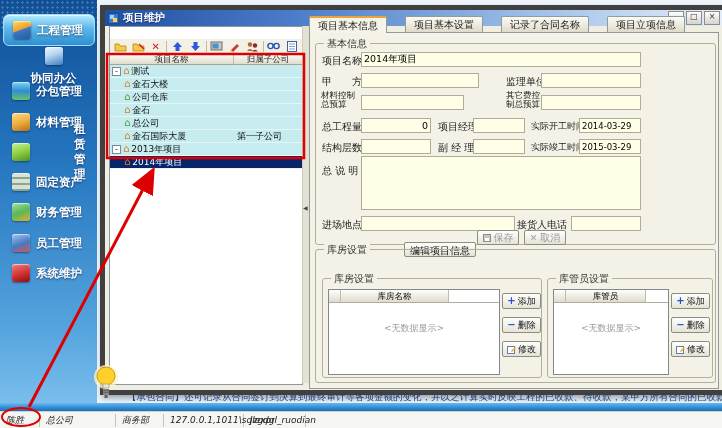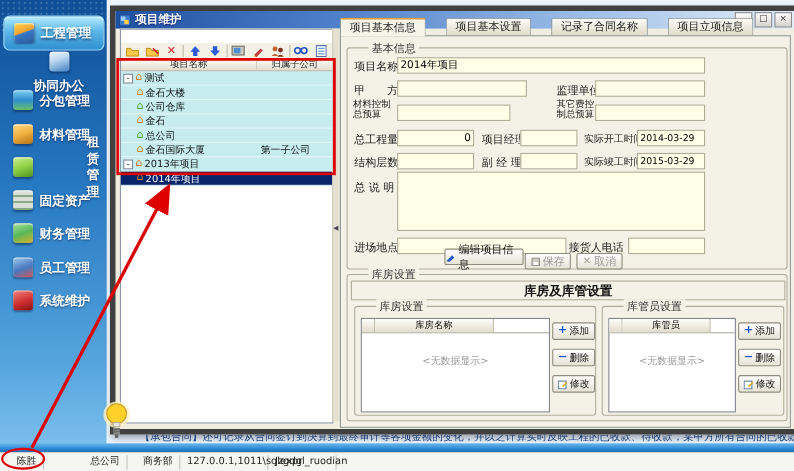--- a/index.html
+++ b/index.html
@@ -1,39 +1,39 @@
 <!DOCTYPE html>
 <html><head>
 <meta charset="utf-8">
 <style>
   html,body{margin:0;padding:0;}
   body{font-family:"DejaVu Sans","Liberation Sans",sans-serif;}
   #app{position:relative;width:722px;height:428px;background:#eef5fc;overflow:hidden;}
   .abs{position:absolute;}
   
-  #sidebar{left:0;top:0;width:97px;height:410px;background:linear-gradient(180deg,#0f4f97 0%,#2577c0 40%,#55a4de 80%,#7dc0ed 100%);text-align:center;}
+  #sidebar{left:0;top:0;width:97px;height:410px;background:linear-gradient(180deg,#0f4f97 0%,#2577c0 40%,#55a4de 80%,#7dc0ed 100%);}
   #sidebar .dots{left:0;top:0;width:97px;height:30px;background-image:radial-gradient(circle,rgba(255,255,255,.4) 1px,transparent 1.3px);background-size:5px 5px;opacity:.5;}
   .side-item{left:3px;width:92px;height:28px;display:flex;align-items:center;gap:6px;padding-left:9px;box-sizing:border-box;color:#fff;font-size:11.5px;font-weight:bold;text-shadow:0 1px 2px rgba(0,0,40,.55);cursor:pointer;}
   .side-item.active{background:linear-gradient(180deg,#b4ecff 0%,#5cb6e8 45%,#2f8fd0 100%);border:1px solid #9adcff;border-radius:6px;box-shadow:inset 0 1px 1px rgba(255,255,255,.7);}
   .sicon{width:18px;height:18px;border-radius:3px;flex:0 0 auto;box-shadow:inset 0 1px 1px rgba(255,255,255,.6),0 1px 2px rgba(0,0,40,.4);}
   .si0{background:linear-gradient(160deg,#ffd94a 0%,#f0a030 45%,#3a79c8 50%,#2a5a98 100%);}
   .si1{background:linear-gradient(160deg,#eef6ff 0%,#bcd8f2 40%,#3f7fc0 100%);}
   .si2{background:linear-gradient(180deg,#7fd0f0 0%,#2e8fd0 50%,#68c068 100%);}
   .si3{background:linear-gradient(160deg,#ffd980 0%,#f0b040 50%,#b07018 100%);}
   .si4{background:linear-gradient(160deg,#c8f090 0%,#8fd045 50%,#4f9020 100%);}
   .si5{background:repeating-linear-gradient(180deg,#d8e0d8 0 4px,#88a888 4px 6px);}
   .si6{background:linear-gradient(160deg,#a8e0a0 0%,#58b858 50%,#d8b030 100%);}
   .si7{background:linear-gradient(160deg,#9fc8f0 0%,#4878c0 55%,#d05858 100%);}
   .si8{background:linear-gradient(160deg,#f08080 0%,#d03030 55%,#881010 100%);}
   
   #tiparea{left:97px;top:383px;width:625px;height:20px;background:#e9f4fc;z-index:2;}
   .tipline{position:absolute;left:30px;white-space:nowrap;font-size:9.5px;color:#1b4a8a;}
   #blueband{left:0;top:403px;width:722px;height:8px;background:linear-gradient(180deg,#6cb9ee 0%,#2d8ad4 60%,#1e6fb4 100%);z-index:3;}
   #statusbar{left:0;top:411px;width:722px;height:17px;background:#f5f5f2;border-top:1px solid #d0d0cc;display:flex;align-items:center;font-size:9px;color:#222;z-index:3;}
-  .scell{height:13px;line-height:13px;border-right:1px solid #c4c4be;padding:0 6px;box-sizing:border-box;text-align:right;}
+  .scell{height:13px;line-height:13px;border-right:1px solid #c4c4be;padding:0 6px;box-sizing:border-box;text-align:left;font-style:italic;}
   
   #dialog{left:100px;top:5px;width:618px;height:380px;background:#f0eee1;border:5px solid #404040;box-shadow:2px 3px 6px rgba(0,0,30,.35);z-index:10;}
   #titlebar{left:0;top:0;width:100%;height:16px;background:linear-gradient(90deg,#1e50a0 0%,#4a7cc8 30%,#9fc0e8 70%,#e4eefa 100%);display:flex;align-items:center;padding:0 3px;box-sizing:border-box;gap:4px;}
   #titlebar .ttl{color:#fff;font-size:10.5px;font-weight:bold;text-shadow:0 1px 1px rgba(0,0,60,.6);}
   .winbtns{margin-left:auto;display:flex;gap:2px;}
   .wbtn{width:14px;height:12px;background:linear-gradient(180deg,#fdfdfd,#d6d3ce);border:1px solid #8e8e8e;font-size:8px;line-height:10px;text-align:center;color:#333;cursor:pointer;}
   
   #treepanel{left:4px;top:16px;width:192px;height:357px;background:#fff;border:1px solid #8a98a8;}
   #treetitle{left:0;top:0;width:100%;height:12px;background:#f3f1e6;border-bottom:1px solid #d5d2c2;font-size:8.5px;color:#222;padding:1px 3px;box-sizing:border-box;}
   #treetools{left:0;top:12px;width:100%;height:15px;background:#f3f1e6;border-bottom:1px solid #c9c6b6;display:flex;align-items:center;gap:3px;padding:0 3px;box-sizing:border-box;}
@@ -52,21 +52,21 @@
   
   #splitter{left:197px;top:16px;width:6px;height:357px;background:#e4e1d2;border-left:1px solid #cfccbc;border-right:1px solid #cfccbc;}
   #splitter .arr{position:absolute;left:0px;top:178px;font-size:6px;color:#445;}
   
   #formpanel{left:204px;top:6px;width:410px;height:372px;}
   #tabstrip{left:0;top:0;height:17px;display:flex;gap:18px;}
   .tab{background:linear-gradient(180deg,#fcfbf5,#ddd9c8);border:1px solid #919b9c;border-bottom:none;border-radius:2px 2px 0 0;font-size:10px;color:#222;padding:1px 8px 0;line-height:14px;cursor:pointer;}
   .tab.active{background:#f6f4e8;border-top:2px solid #e8a33d;position:relative;top:0px;z-index:2;}
   #tabcontent{left:0;top:16px;width:408px;height:355px;background:#f4f2e6;border:1px solid #919b9c;}
   .gb{border:1px solid #b2ae9c;border-radius:3px;}
-  .gblabel{position:absolute;top:-7px;left:8px;background:#f4f2e6;padding:0 3px;font-size:10px;color:#333;margin-left:11px;}
+  .gblabel{position:absolute;top:-7px;left:8px;background:#f4f2e6;padding:0 3px;font-size:10px;color:#333;}
   .lbl{position:absolute;font-size:10px;color:#1a1a1a;white-space:nowrap;}
   .lbl2{position:absolute;font-size:8.5px;line-height:9px;color:#1a1a1a;white-space:nowrap;}
   .inp{position:absolute;background:#fffee6;border:1px solid #b0ac98;height:13px;font-size:9.5px;font-family:"DejaVu Sans","Liberation Sans",sans-serif;padding:0 2px;box-sizing:content-box;}
   textarea.inp{resize:none;}
   .btn{position:absolute;background:linear-gradient(180deg,#fefefe,#e6e3d6);border:1px solid #8e8c7e;border-radius:2px;font-size:10px;color:#111;display:flex;align-items:center;justify-content:center;gap:3px;cursor:pointer;}
   .btn.disabled{color:#9a9a9a;}
   .sbtn{position:absolute;width:37px;height:14px;background:linear-gradient(180deg,#fefefe,#e6e3d6);border:1px solid #8e8c7e;border-radius:2px;font-size:9px;color:#111;display:flex;align-items:center;justify-content:center;gap:2px;cursor:pointer;}
   .plus{color:#1e52d0;font-weight:bold;font-size:10px;line-height:10px;}
   .minus{color:#1e52d0;font-weight:bold;font-size:10px;line-height:10px;}
   #whheader{position:absolute;left:3px;top:5px;width:393px;height:16px;border:1px solid #b2ae9c;background:#f4f2e6;font-size:11.5px;font-weight:bold;color:#111;text-align:center;line-height:16px;}
@@ -305,21 +305,21 @@
           <input class="inp" style="left: 263px; top: 95px; width: 56px; font-size: 8.5px;" value="2015-03-29">
 
           <span class="lbl" style="left:6px;top:120px;">总 说 明</span>
           <textarea class="inp" style="left: 45px; top: 112px; width: 274px; height: 52px;"></textarea>
 
           <span class="lbl" style="left:6px;top:174px;">进场地点</span>
           <input class="inp" style="left: 45px; top: 172px; width: 148px;" value="">
           <span class="lbl" style="left:201px;top:174px;">接货人电话</span>
           <input class="inp" style="left: 255px; top: 172px; width: 64px;" value="">
 
-          <div class="btn" style="left:88px;top:182px;width:70px;height:13px;">
+          <div class="btn" style="left:88px;top:198px;width:70px;height:13px;flex-direction:column;">
             <svg width="9" height="9">
                 <path d="M1 8 L6 3 L8 5 L3 10 Z" fill="#2a5ad8"></path>
                 <path d="M1 8 L0.5 10 L2.5 9.5 Z" fill="#e8b060"></path>
               </svg>
             <span>编辑项目信息</span>
           </div>
           <div class="btn disabled" style="left:161px;top:186px;width:40px;height:13px;">
             <svg width="8" height="8">
                 <rect x="0.5" y="0.5" width="7" height="7" fill="#c8c8c0" stroke="#909088"></rect>
                 <rect x="2" y="4" width="4" height="3" fill="#fff"></rect>
@@ -327,21 +327,20 @@
             <span>保存</span>
           </div>
           <div class="btn disabled" style="left:208px;top:186px;width:40px;height:13px;">
             <span style="color:#a0a0a0;font-size:9px;">✕</span>
             <span>取消</span>
           </div>
         </div>
 
         <div class="gb abs" style="left:5px;top:216px;width:399px;height:132px;">
           <span class="gblabel">库房设置</span>
-          <div id="whheader">库房及库管设置</div>
 
           <div class="gb abs" style="left:6px;top:28px;width:218px;height:98px;">
             <span class="gblabel">库房设置</span>
             <div class="wtable" style="left:5px;top:10px;width:170px;height:84px;">
               <div class="wthdr">
                 <div class="mini"></div>
                 <div class="main" style="width:108px;">库房名称</div>
               </div>
               <div class="nodata">&lt;无数据显示&gt;</div>
             </div>

